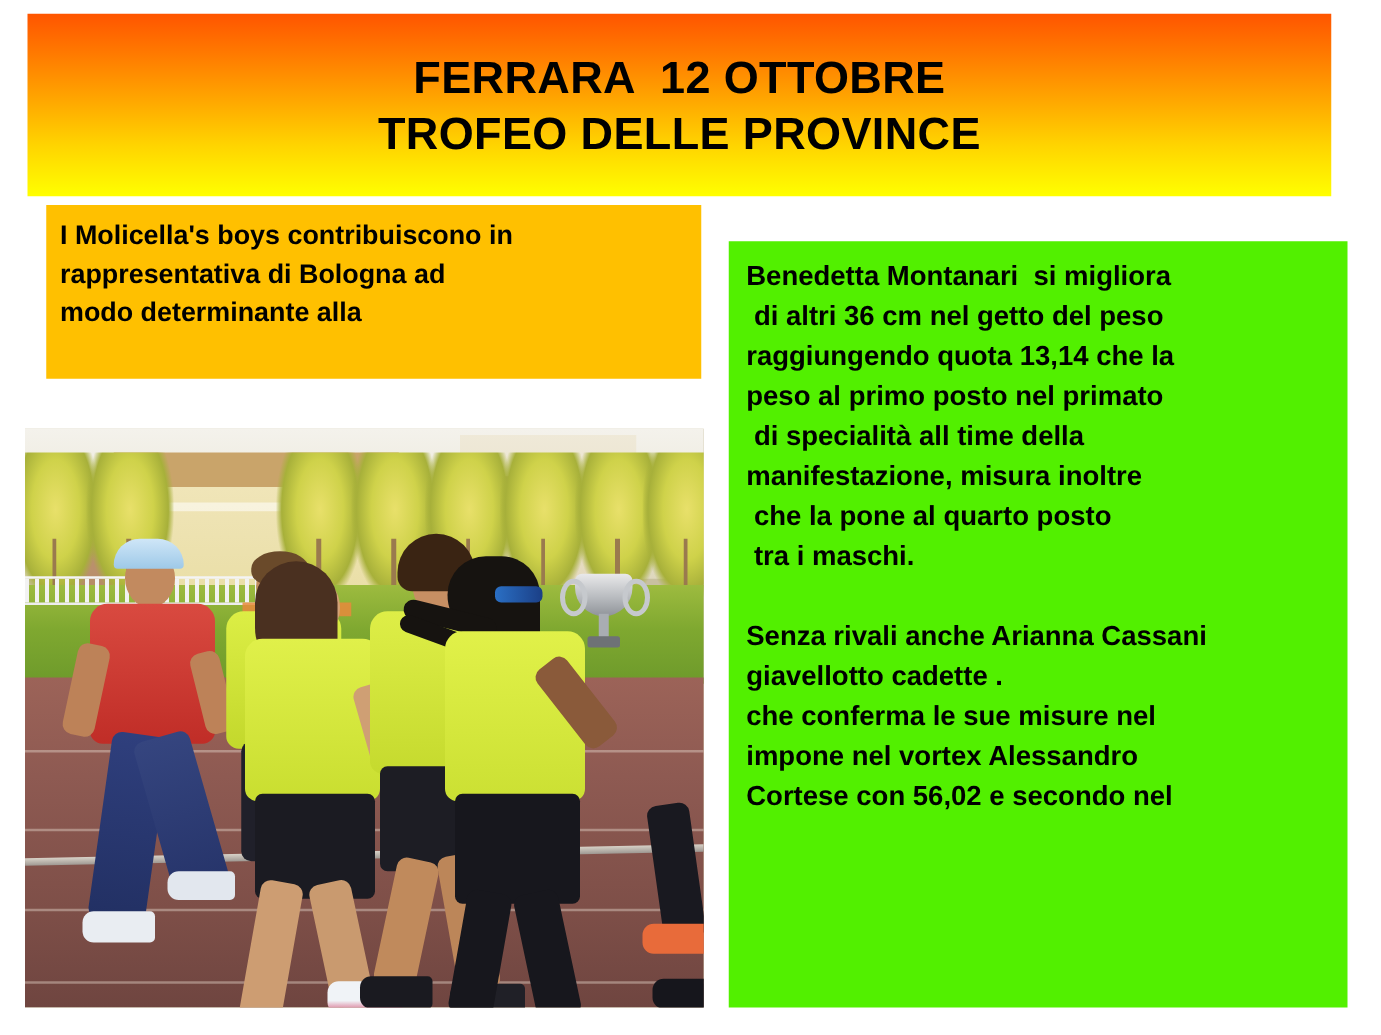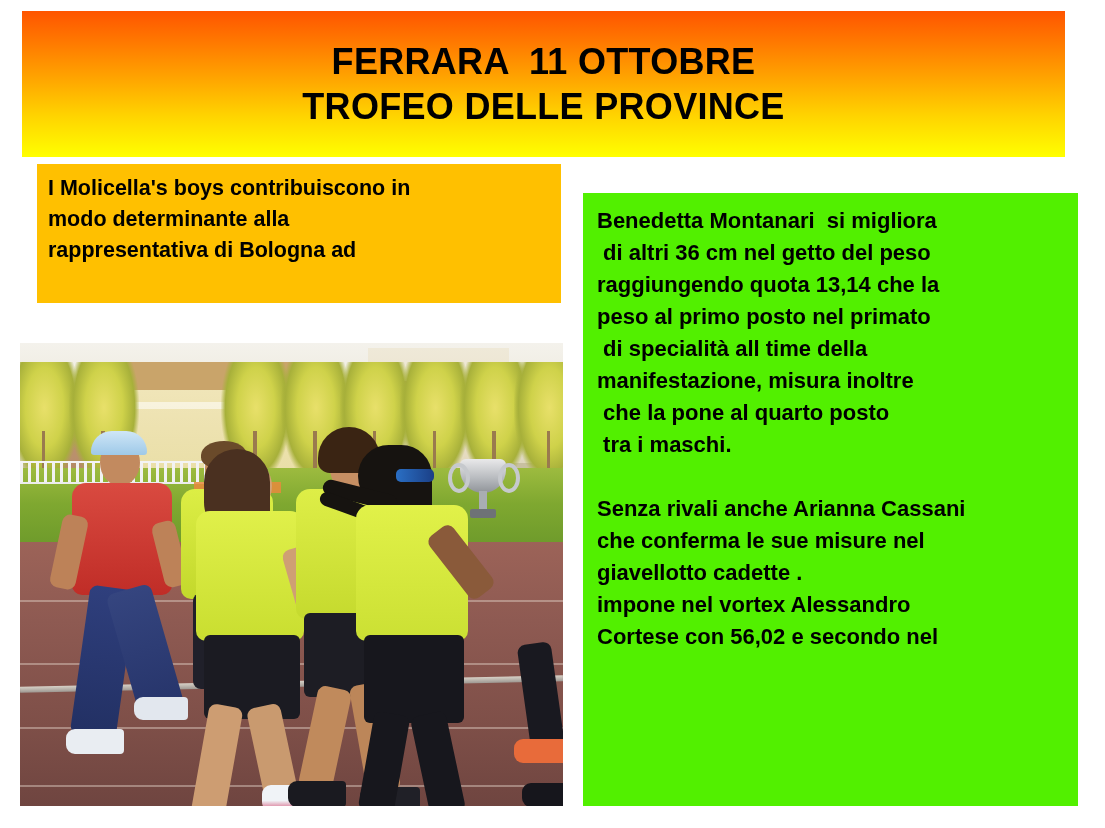--- a/index.html
+++ b/index.html
@@ -184,43 +184,43 @@
   .trophy-base { position:absolute; width:26px; height:9px; background:#6e7276; border-radius:2px; }
   .trophy-handle {
     position:absolute; width:14px; height:22px; border:4px solid #c6c9cd;
     border-radius:50%; background:transparent;
   }
 </style>
 </head>
 <body>
 
 <div class="header-banner">
-  <div class="header-line">FERRARA  11 OTTOBRE</div>
+  <div class="header-line">FERRARA  12 OTTOBRE</div>
   <div class="header-line">TROFEO DELLE PROVINCE</div>
 </div>
 
 <div class="amber-box">
   <div class="amber-line">I Molicella's boys contribuiscono in</div>
+  <div class="amber-line">rappresentativa di Bologna ad</div>
   <div class="amber-line">modo determinante alla</div>
-  <div class="amber-line">rappresentativa di Bologna ad</div>
 </div>
 
 <div class="green-box">
   <div class="green-line">Benedetta Montanari  si migliora</div>
   <div class="green-line"> di altri 36 cm nel getto del peso</div>
   <div class="green-line">raggiungendo quota 13,14 che la</div>
   <div class="green-line">peso al primo posto nel primato</div>
   <div class="green-line"> di specialità all time della</div>
   <div class="green-line">manifestazione, misura inoltre</div>
   <div class="green-line"> che la pone al quarto posto</div>
   <div class="green-line"> tra i maschi.</div>
   <div class="green-line"></div>
   <div class="green-line">Senza rivali anche Arianna Cassani</div>
+  <div class="green-line">giavellotto cadette .</div>
   <div class="green-line">che conferma le sue misure nel</div>
-  <div class="green-line">giavellotto cadette .</div>
   <div class="green-line">impone nel vortex Alessandro</div>
   <div class="green-line">Cortese con 56,02 e secondo nel</div>
 </div>
 
 <div class="photo">
   <div class="photo-scene">
 
     <div class="sky"></div>
     <div class="bldg-c"></div>
     <div class="bldg-a"></div>

